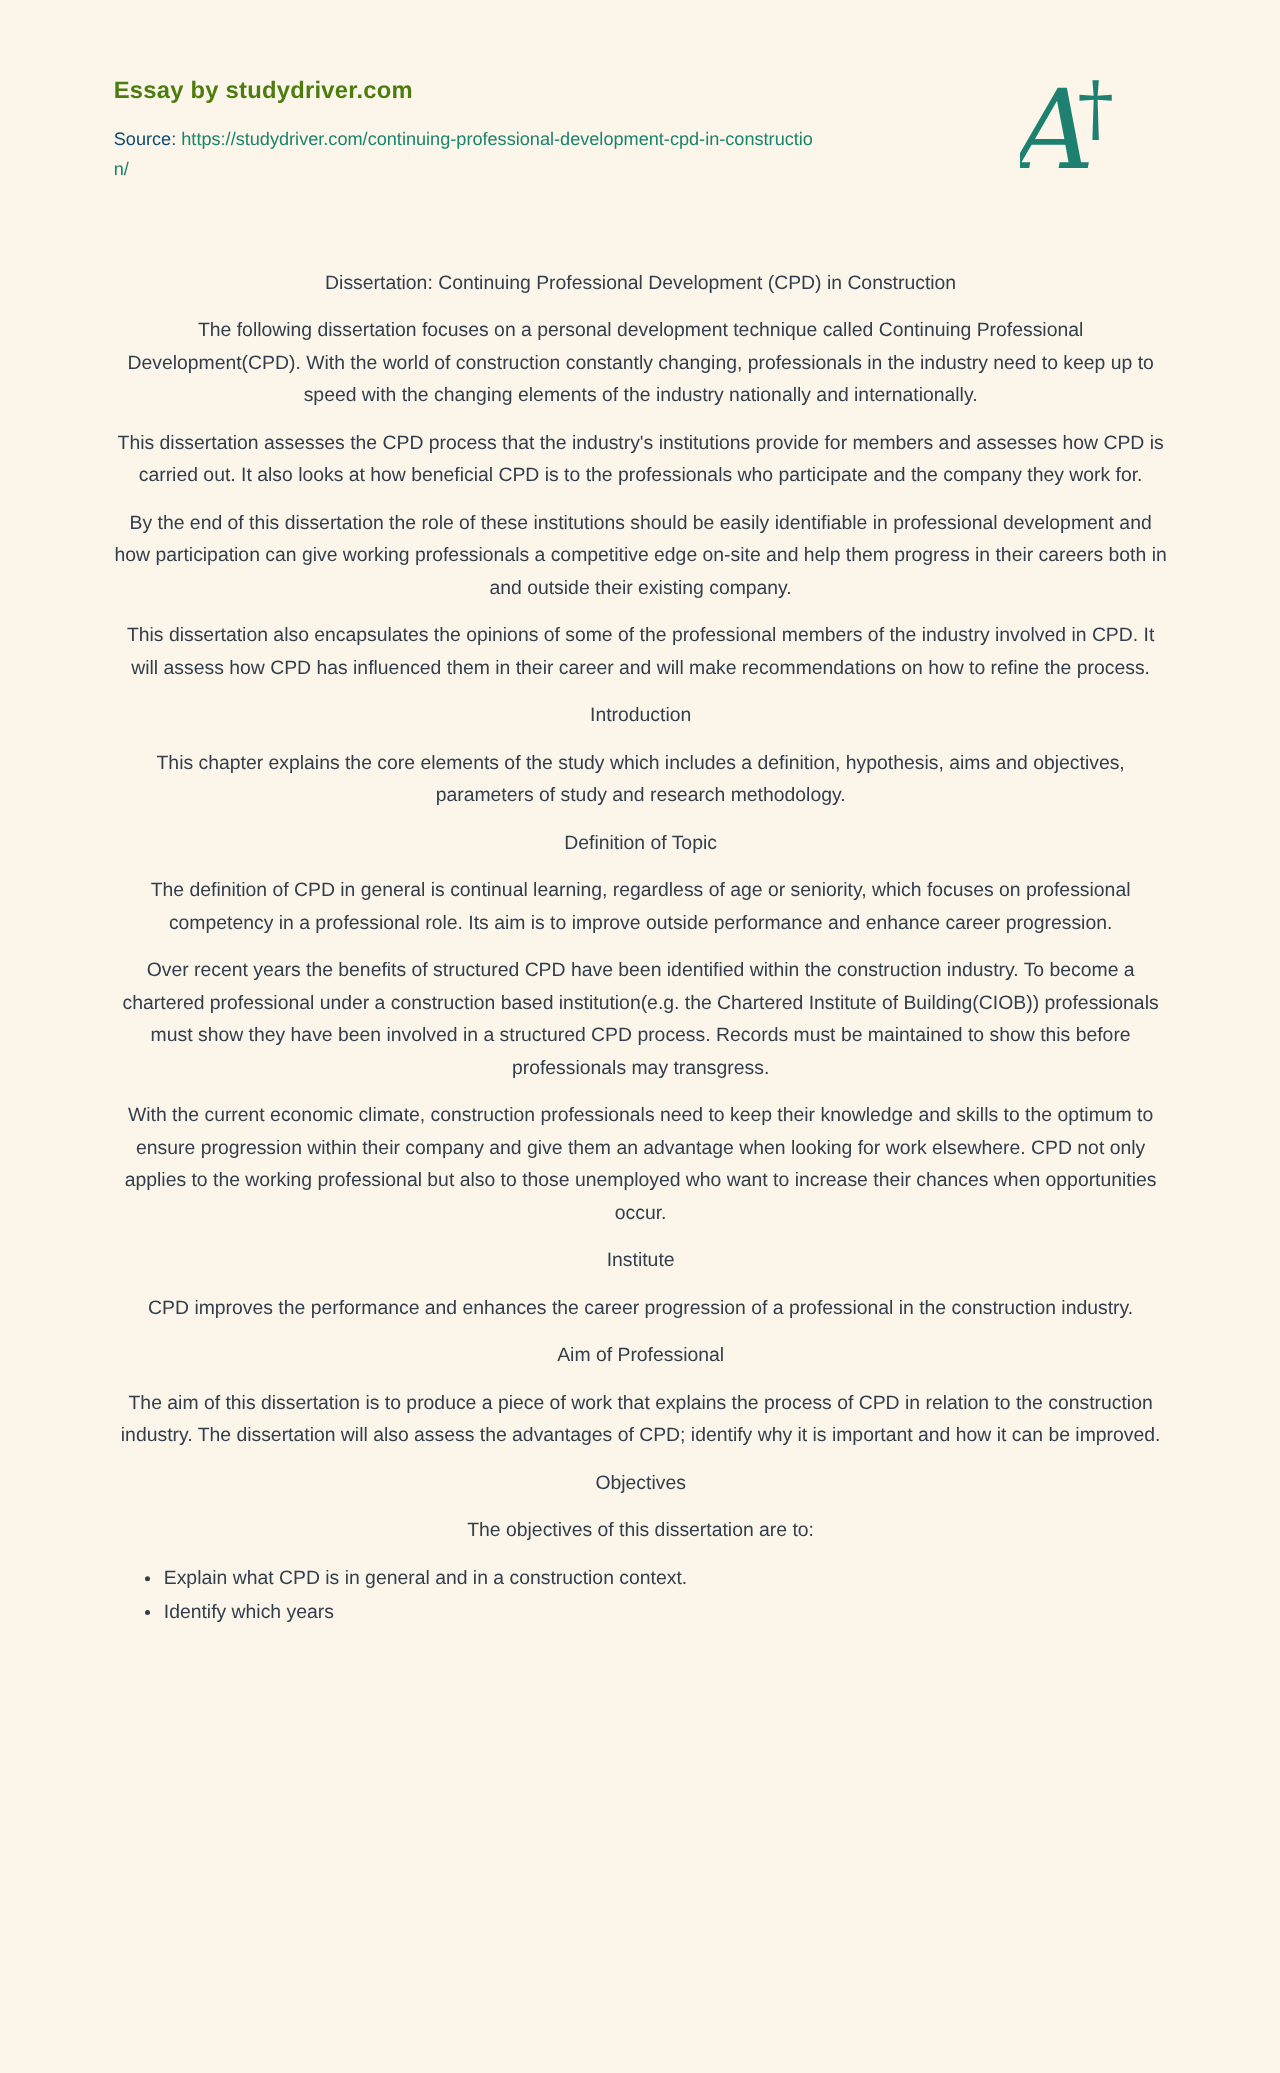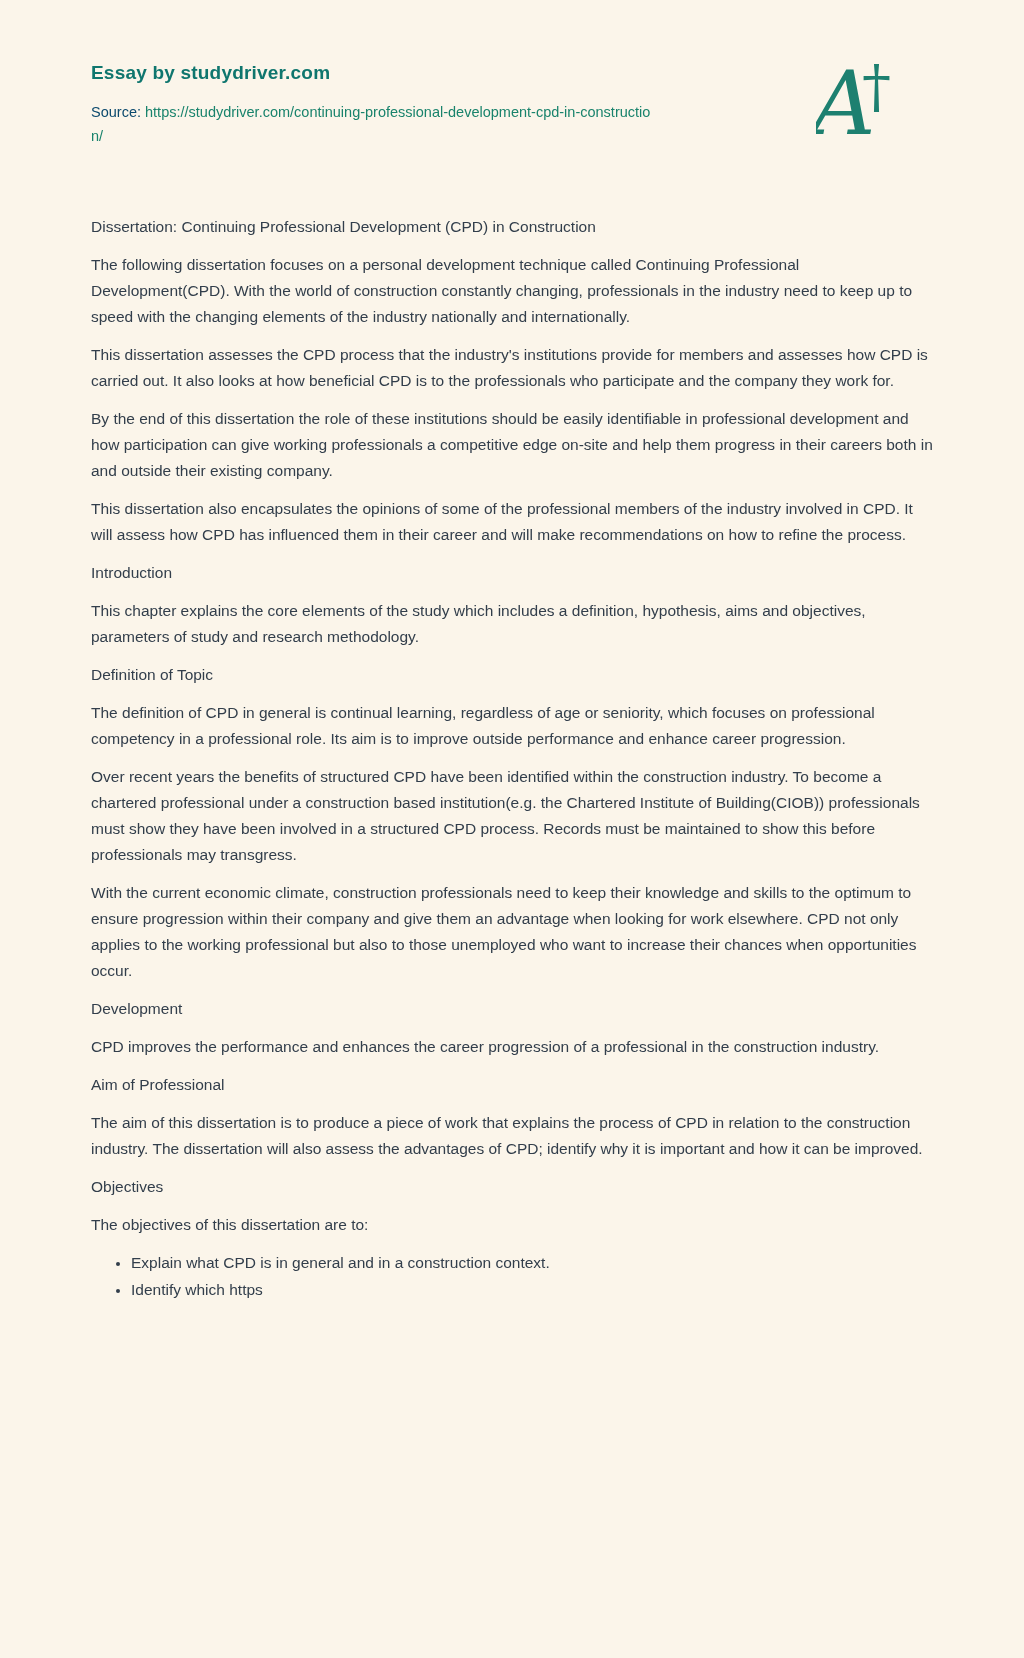--- a/index.html
+++ b/index.html
@@ -12,21 +12,21 @@
   }
   .page {
     position: relative;
     width: 1024px;
     height: 1658px;
     padding: 62px 90px 0 91px;
   }
   .essay-by {
     font-size: 19px;
     font-weight: 700;
-    color: #0f766e;
+    color: #4d7c0f;
     letter-spacing: 0.2px;
   }
   .source-block {
     margin-top: 16px;
     font-size: 14.5px;
     line-height: 24px;
     max-width: 560px;
   }
   .source-label { color: #0c4a6e; }
   .source-link {
@@ -49,21 +49,21 @@
     color: #20262e;
     max-width: 760px;
   }
   .body-copy {
     margin-top: 66px;
     color: #323e4b;
     font-size: 15.5px;
     line-height: 26px;
     max-width: 845px;
   }
-  .body-copy p { margin-bottom: 12px; }
+  .body-copy p { margin-bottom: 12px; text-align: center; }
   ul.obj-list {
     margin: 2px 0 0 22px;
     padding-left: 18px;
   }
   ul.obj-list li {
     margin-bottom: 1px;
   }
   ul.obj-list li::marker { color: #323e4b; font-size: 13px; }
 </style>
 </head>
@@ -93,26 +93,26 @@
     <p>The following dissertation focuses on a personal development technique called Continuing Professional Development(CPD). With the world of construction constantly changing, professionals in the industry need to keep up to speed with the changing elements of the industry nationally and internationally.</p>
     <p>This dissertation assesses the CPD process that the industry's institutions provide for members and assesses how CPD is carried out. It also looks at how beneficial CPD is to the professionals who participate and the company they work for.</p>
     <p>By the end of this dissertation the role of these institutions should be easily identifiable in professional development and how participation can give working professionals a competitive edge on-site and help them progress in their careers both in and outside their existing company.</p>
     <p>This dissertation also encapsulates the opinions of some of the professional members of the industry involved in CPD. It will assess how CPD has influenced them in their career and will make recommendations on how to refine the process.</p>
     <p>Introduction</p>
     <p>This chapter explains the core elements of the study which includes a definition, hypothesis, aims and objectives, parameters of study and research methodology.</p>
     <p>Definition of Topic</p>
     <p>The definition of CPD in general is continual learning, regardless of age or seniority, which focuses on professional competency in a professional role. Its aim is to improve outside performance and enhance career progression.</p>
     <p>Over recent years the benefits of structured CPD have been identified within the construction industry. To become a chartered professional under a construction based institution(e.g. the Chartered Institute of Building(CIOB)) professionals must show they have been involved in a structured CPD process. Records must be maintained to show this before professionals may transgress.</p>
     <p>With the current economic climate, construction professionals need to keep their knowledge and skills to the optimum to ensure progression within their company and give them an advantage when looking for work elsewhere. CPD not only applies to the working professional but also to those unemployed who want to increase their chances when opportunities occur.</p>
-    <p>Development</p>
+    <p>Institute</p>
     <p>CPD improves the performance and enhances the career progression of a professional in the construction industry.</p>
     <p>Aim of Professional</p>
     <p>The aim of this dissertation is to produce a piece of work that explains the process of CPD in relation to the construction industry. The dissertation will also assess the advantages of CPD; identify why it is important and how it can be improved.</p>
     <p>Objectives</p>
     <p>The objectives of this dissertation are to:</p>
 
     <ul class="obj-list">
       <li>Explain what CPD is in general and in a construction context.</li>
-      <li>Identify which https</li>
+      <li>Identify which years</li>
     </ul>
   </div>
 
 </div>
 
 </body></html>

